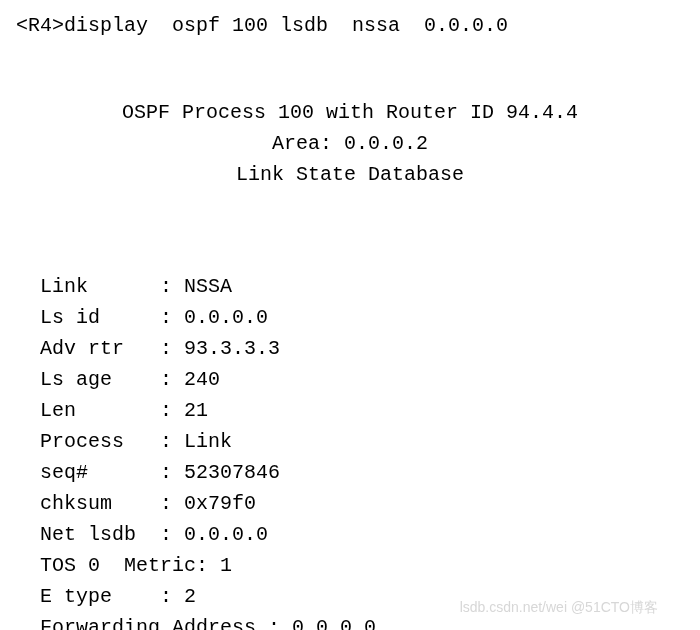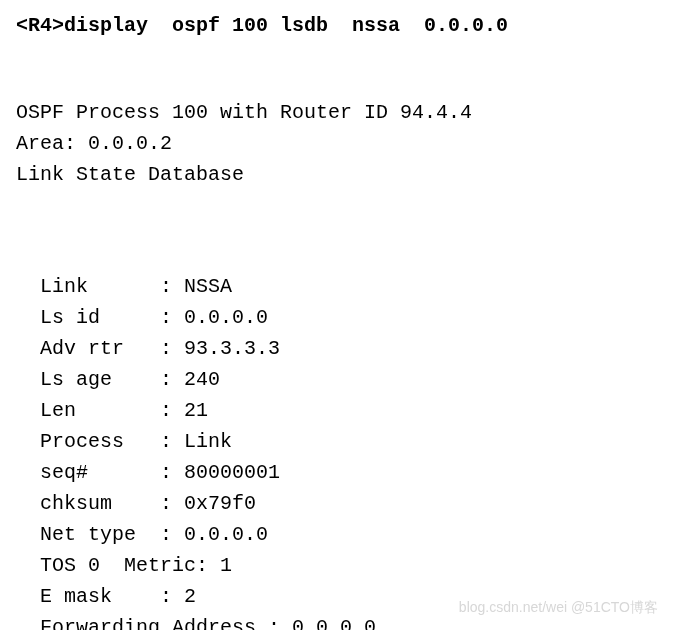--- a/index.html
+++ b/index.html
@@ -11,24 +11,24 @@
       color: #000;
       background: #fff;
       width: 700px;
       height: 630px;
       box-sizing: border-box;
       overflow: hidden;
       position: relative;
     }
     .cmd-line {
       white-space: pre;
-      font-weight: bold;
     }
     .header-block {
       margin-top: 24px;
+      text-align: center;
       white-space: pre;
       line-height: 1.55;
     }
     .fields-block {
       margin-top: 50px;
       margin-left: 24px;
       white-space: pre;
       line-height: 1.55;
     }
     .watermark {
@@ -52,21 +52,21 @@
 <span>Link State Database</span>
 </div>
 
 <div class="fields-block">
 <span><span>Link      : </span><span>NSSA</span></span>
 <span><span>Ls id     : </span><span>0.0.0.0</span></span>
 <span><span>Adv rtr   : </span><span>93.3.3.3</span></span>
 <span><span>Ls age    : </span><span>240</span></span>
 <span><span>Len       : </span><span>21</span></span>
 <span><span>Process   : </span><span>Link</span></span>
-<span><span>seq#      : </span><span>80000001</span></span>
+<span><span>seq#      : </span><span>52307846</span></span>
 <span><span>chksum    : </span><span>0x79f0</span></span>
-<span><span>Net type  : </span><span>0.0.0.0</span></span>
+<span><span>Net lsdb  : </span><span>0.0.0.0</span></span>
 <span>TOS 0  Metric: 1</span>
-<span><span>E mask    : </span><span>2</span></span>
+<span><span>E type    : </span><span>2</span></span>
 <span><span>Forwarding Address : </span><span>0.0.0.0</span></span>
 </div>
 
-<div class="watermark">blog.csdn.net/wei   @51CTO博客</div>
+<div class="watermark">lsdb.csdn.net/wei   @51CTO博客</div>
 
 </body></html>

